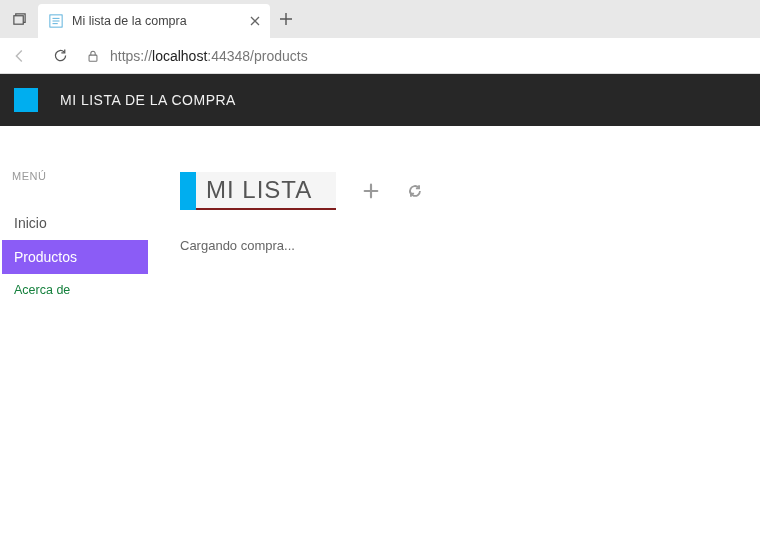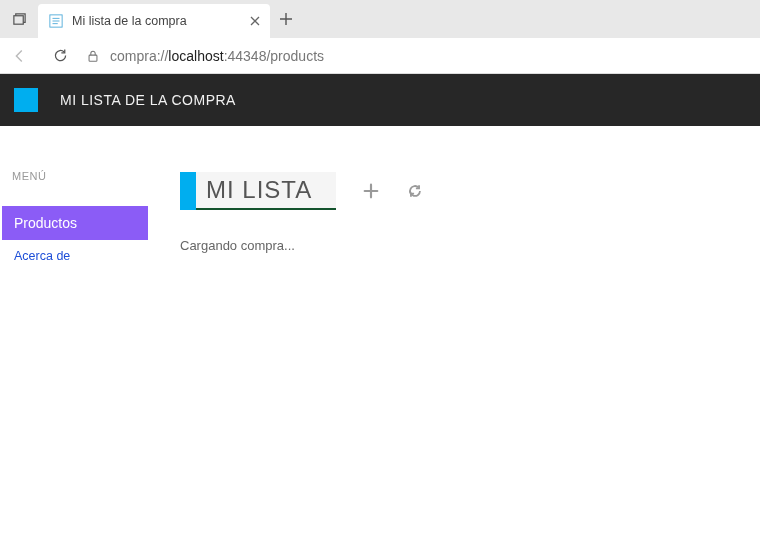--- a/index.html
+++ b/index.html
@@ -27,27 +27,27 @@
     .app-header { background: #272727; height: 52px; display: flex; align-items: center; padding: 0 14px; gap: 22px; }
     .brand-square { width: 24px; height: 24px; background: #00aeef; }
     .brand-title { color: #f1f1f1; font-size: 14px; letter-spacing: 0.5px; }
 
     
     .content { display: flex; padding-top: 44px; }
     .sidebar { width: 180px; padding-left: 8px; }
     .menu-heading { font-size: 11px; color: #999; letter-spacing: 0.5px; margin-bottom: 24px; padding-left: 4px; }
     .menu-item { font-size: 14px; color: #555; padding: 9px 12px; margin-left: -6px; width: 146px; cursor: pointer; }
     .menu-item.active { background: #8b5cf6; color: #fff; }
-    .menu-item.small { font-size: 12.5px; color: #1d4ed8; }
+    .menu-item.small { font-size: 12.5px; color: #15803d; }
 
     .main { flex: 1; padding-top: 2px; }
     .title-row { display: flex; align-items: center; gap: 26px; }
     .title-box { display: flex; align-items: stretch; }
     .title-accent { width: 16px; background: #00aeef; }
-    .title-input-wrap { border-bottom: 2px solid #14532d; }
+    .title-input-wrap { border-bottom: 2px solid #7f1d1d; }
     .title-input {
       border: none; outline: none; font-size: 24px; color: #555;
       background: #f5f5f5; padding: 4px 10px; width: 140px; letter-spacing: 1px;
       font-family: inherit;
     }
     .tool-btn { color: #9a9a9a; cursor: pointer; display: flex; align-items: center; }
     .tool-btn svg { width: 18px; height: 18px; }
 
     .status-text { font-size: 13px; color: #666; margin-top: 28px; }
   </style>
@@ -98,34 +98,35 @@
         </svg>
     </div>
     <div class="url-box">
       <span class="lock">
         <svg width="14" height="14" viewBox="0 0 16 16">
             <rect x="3.5" y="7" width="9" height="7" rx="1" fill="none" stroke="#777" stroke-width="1.2"></rect>
             <path d="M5.5 7 V5 A2.5 2.5 0 0 1 10.5 5 V7" fill="none" stroke="#777" stroke-width="1.2"></path>
           </svg>
       </span>
       <span class="url">
-        <span>compra://</span><span class="host">localhost</span><span>:44348/products</span>
+        <span>https://</span><span class="host">localhost</span><span>:44348/products</span>
       </span>
     </div>
   </div>
 </div>
 
 <div class="app-header">
   <div class="brand-square"></div>
   <div class="brand-title">MI LISTA DE LA COMPRA</div>
 </div>
 
 <div class="content">
   <div class="sidebar">
     <div class="menu-heading">MENÚ</div>
+    <div class="menu-item">Inicio</div>
     <div class="menu-item active">Productos</div>
     <div class="menu-item small">Acerca de</div>
   </div>
 
   <div class="main">
     <div class="title-row">
       <div class="title-box">
         <div class="title-accent"></div>
         <div class="title-input-wrap">
           <input class="title-input" type="text" value="MI LISTA" style="">

